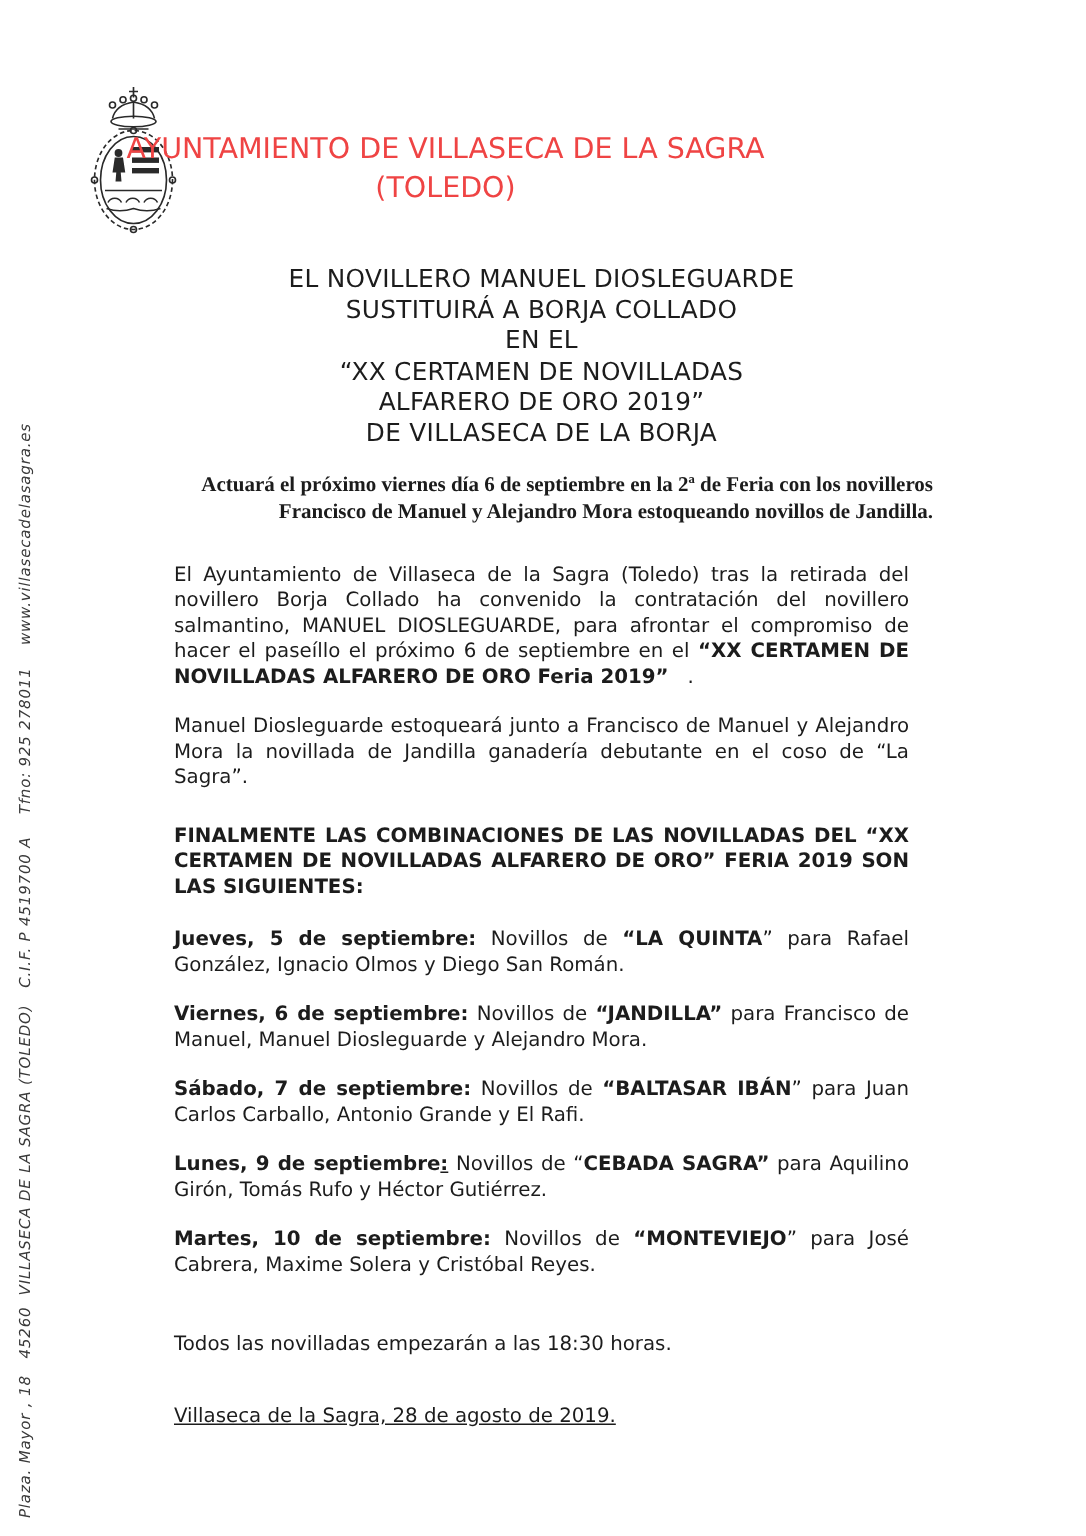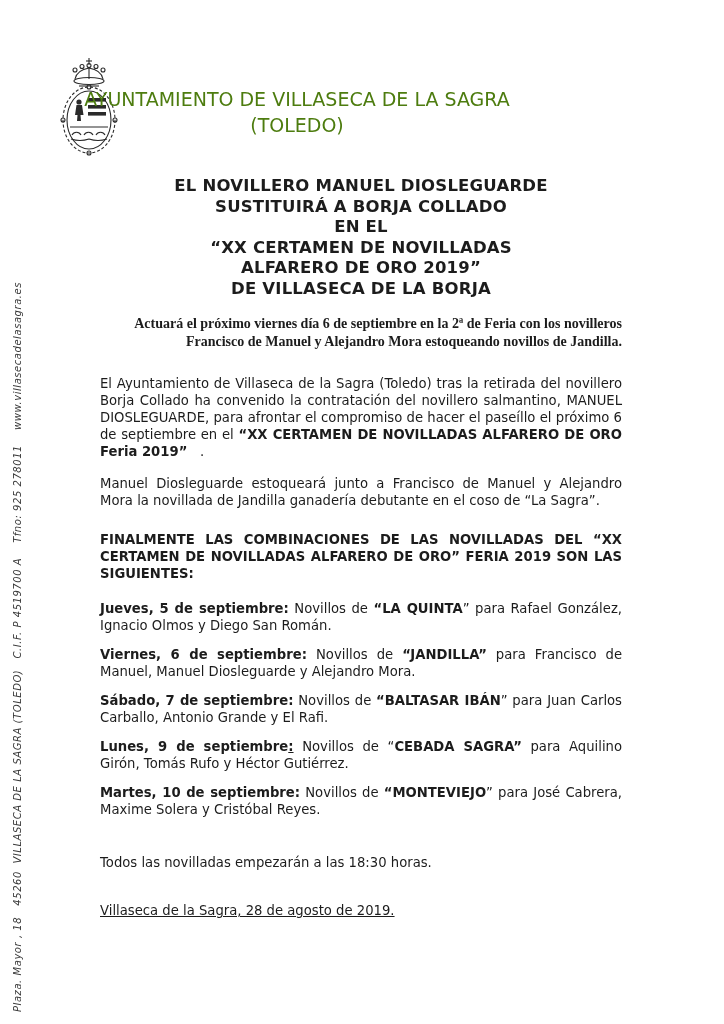--- a/index.html
+++ b/index.html
@@ -19,33 +19,33 @@
     transform-origin:0 0;
     font-size:10px;font-style:italic;
     letter-spacing:0.55px;
     white-space:pre;
     color:#3a3a3a;
   }
   
   .emblem{position:absolute;left:55px;top:56px;width:68px;height:102px;}
   .org-title{
     position:absolute;left:0;top:86px;width:594px;
-    text-align:center;font-size:19px;line-height:26px;color:#4d7c0f;
+    text-align:center;font-size:19px;line-height:26px;color:#ef4444;
   }
   
   .content{position:absolute;left:100px;top:176px;width:522px;}
   .headline{
-    font-weight:bold;font-size:16.5px;line-height:20.5px;
+    font-weight:normal;font-size:16.5px;line-height:20.5px;
     text-align:center;letter-spacing:0.2px;margin:0 0 16px 0;
   }
   .subhead{
     font-weight:bold;font-size:14px;line-height:18px;
     text-align:right;margin:0 0 24px 0;font-family:Liberation Serif, serif;
   }
-  .para{font-size:13.2px;line-height:17px;margin:0;}
+  .para{font-size:13.2px;line-height:17px;margin:16px;}
   .justify{text-align:justify;}
   .p-intro{margin-bottom:15px;}
   .p-second{margin-bottom:22px;}
   .p-final{font-weight:bold;margin-bottom:18px;}
   .day{margin-bottom:12px;}
   .p-closing{margin-top:36px;}
   .p-dateline{margin-top:31px;}
   .run-b{font-weight:bold;}
   .run-u{text-decoration:underline;text-align:center;}
   svg .ln{stroke:#2a2a2a;fill:none;stroke-width:1.1;}

